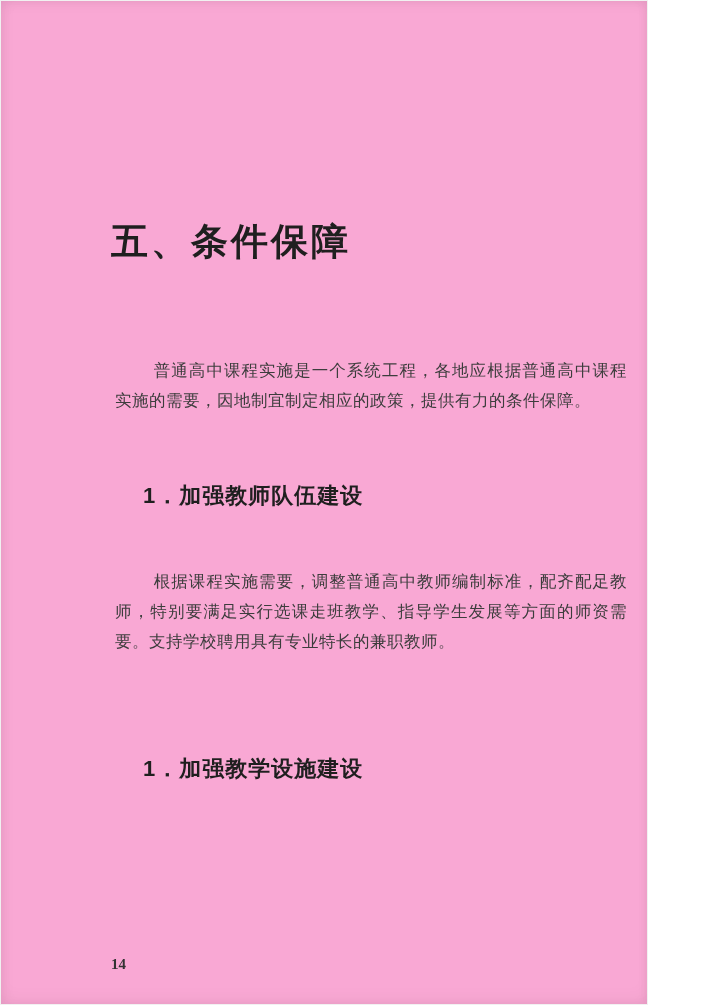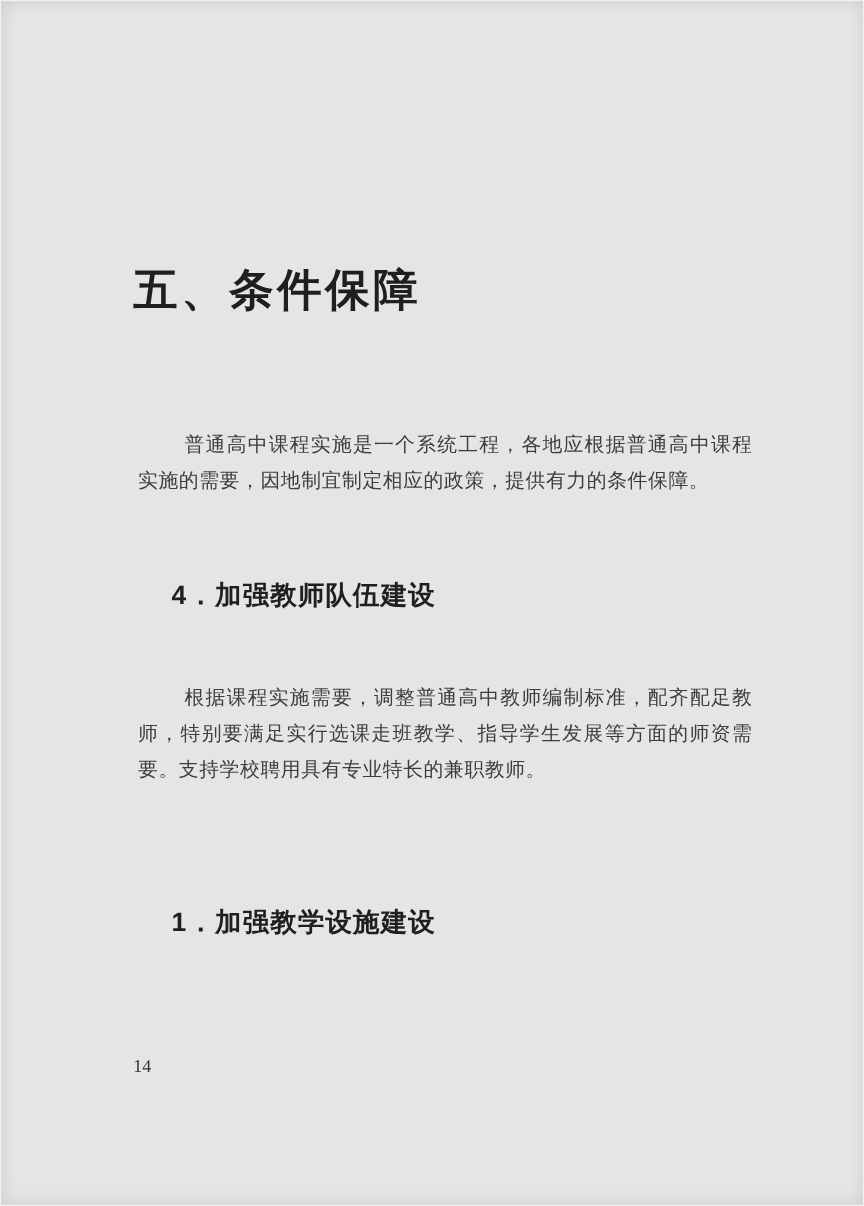--- a/index.html
+++ b/index.html
@@ -2,23 +2,23 @@
 <html><head>
 <meta charset="utf-8">
 <style>
   html, body {
     margin: 0;
     padding: 0;
     background: #ffffff;
   }
   .page {
     position: relative;
-    width: 720px;
+    width: 648px;
     height: 1005px;
-    background: #e5e5e5;
+    background: #f9a8d4;
     overflow: hidden;
     font-family: "Liberation Serif", serif;
     
     box-shadow: inset 0 0 0 1px #f1f1f1,
                 inset 6px 0 12px rgba(0,0,0,0.035),
                 inset -4px 0 10px rgba(0,0,0,0.03),
                 inset 0 6px 12px rgba(0,0,0,0.035),
                 inset 0 -8px 16px rgba(0,0,0,0.03);
   }
   .doc-title {
@@ -59,38 +59,39 @@
     font-weight: bold;
     color: #1f1f1f;
     letter-spacing: 1px;
     white-space: nowrap;
   }
   .sec1-heading { top: 463px; }
   .sec2-heading { top: 736px; }
   .page-number {
     position: absolute;
     left: 111px;
-    top: 881px;
+    top: 956px;
     font-family: "Liberation Serif", serif;
     font-size: 15px;
     color: #333333;
+    font-weight: bold;
   }
 </style>
 </head>
 <body>
 
 <div class="page">
 
   <h1 class="doc-title">五、条件保障</h1>
 
   <div class="body-block intro-block">
     <p>普通高中课程实施是一个系统工程，各地应根据普通高中课程实施的需要，因地制宜制定相应的政策，提供有力的条件保障。</p>
   </div>
 
-  <h2 class="sec-heading sec1-heading">4．加强教师队伍建设</h2>
+  <h2 class="sec-heading sec1-heading">1．加强教师队伍建设</h2>
 
   <div class="body-block sec1-body">
     <p>根据课程实施需要，调整普通高中教师编制标准，配齐配足教师，特别要满足实行选课走班教学、指导学生发展等方面的师资需要。支持学校聘用具有专业特长的兼职教师。</p>
   </div>
 
   <h2 class="sec-heading sec2-heading">1．加强教学设施建设</h2>
 
 
   <div class="page-number">14</div>
 

